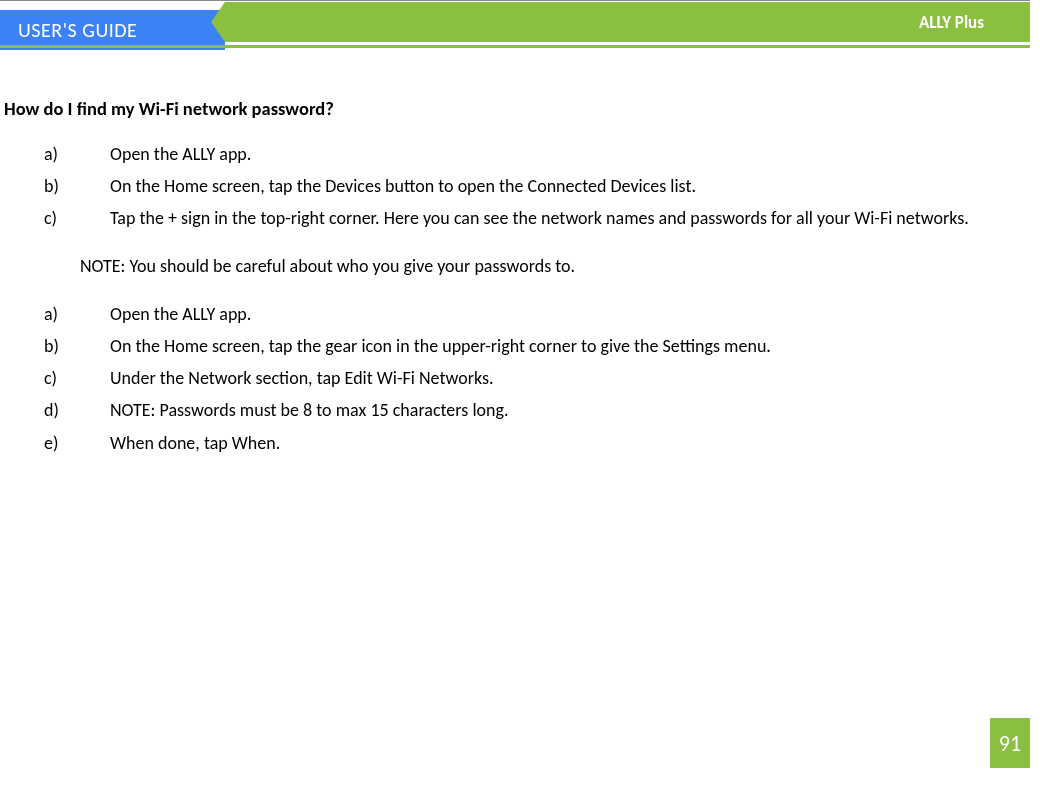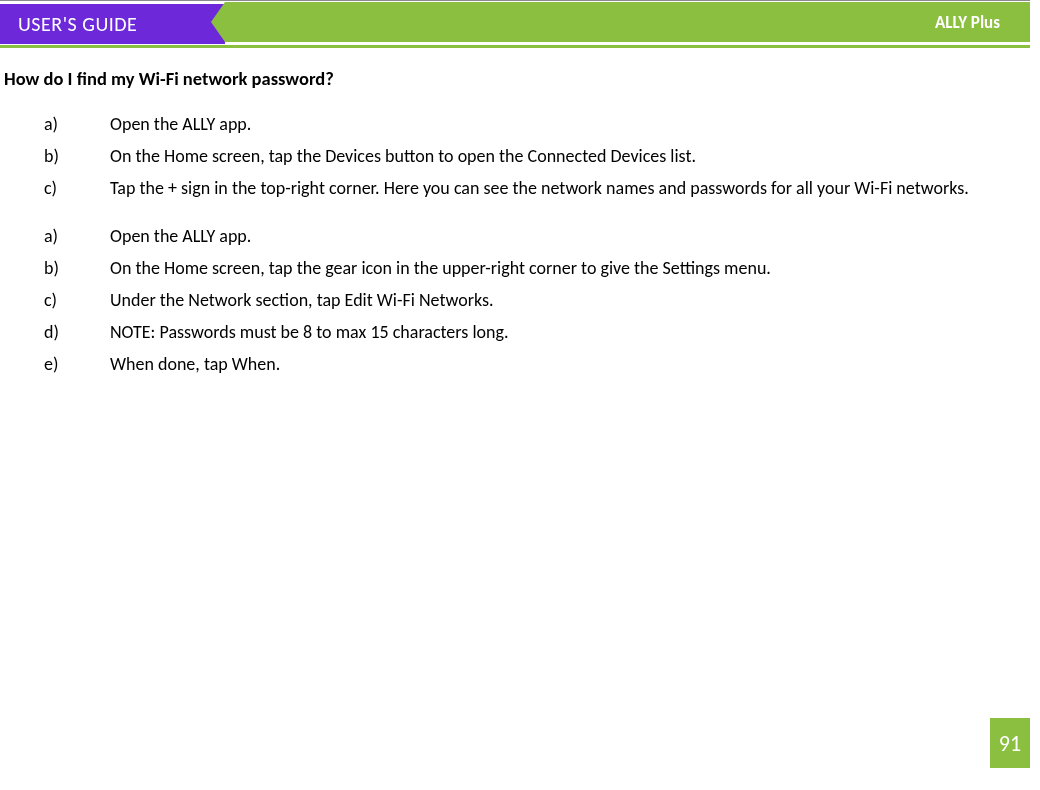--- a/index.html
+++ b/index.html
@@ -20,45 +20,45 @@
       position: absolute;
       top: 0;
       left: 0;
       right: 10px;
       height: 1px;
       background: #8a8a8a;
     }
     .header-gray {
       position: absolute;
       left: 0;
-      top: 4px;
+      top: 10px;
       width: 225px;
       height: 40px;
-      background: #6d28d9;
+      background: #3b82f6;
       display: flex;
       align-items: center;
       padding-left: 18px;
     }
     .header-gray-text {
       color: #ffffff;
       font-size: 20px;
       font-weight: 400;
       letter-spacing: 0.5px;
     }
     .header-green {
       position: absolute;
       left: 225px;
       top: 2px;
       right: 10px;
       height: 40px;
       background: #8bbf3f;
       display: flex;
       align-items: center;
       justify-content: flex-end;
-      padding-right: 30px;
+      padding-right: 46px;
     }
     .header-green::before {
       content: "";
       position: absolute;
       left: -14px;
       top: 0;
       width: 0;
       height: 0;
       border-top: 20px solid transparent;
       border-bottom: 20px solid transparent;
@@ -71,21 +71,21 @@
     }
     .header-bottom-line {
       position: absolute;
       top: 45px;
       left: 0;
       right: 10px;
       height: 3px;
       background: #8bbf3f;
     }
     .content {
-      padding: 12px 20px 0 4px;
+      padding: 42px 20px 0 4px;
       font-size: 18px;
       color: #000;
       line-height: 1.45;
     }
     .question {
       font-weight: 700;
       font-size: 18.5px;
       margin-bottom: 18px;
       margin-top: 6px;
     }
@@ -152,20 +152,21 @@
     </div>
     <div class="list-item">
       <span class="list-marker">b)</span>
       <span class="list-text">On the Home screen, tap the Devices button to open the Connected Devices list.</span>
     </div>
     <div class="list-item">
       <span class="list-marker">c)</span>
       <span class="list-text">Tap the + sign in the top-right corner. Here you can see the network names and passwords for all your Wi-Fi networks.</span>
     </div>
   </div>
+  <div class="note-block">NOTE: You should be careful about who you give your passwords to.</div>
 
   <div class="list">
     <div class="list-item">
       <span class="list-marker">a)</span>
       <span class="list-text">Open the ALLY app.</span>
     </div>
     <div class="list-item">
       <span class="list-marker">b)</span>
       <span class="list-text">On the Home screen, tap the gear icon in the upper-right corner to give the Settings menu.</span>
     </div>

